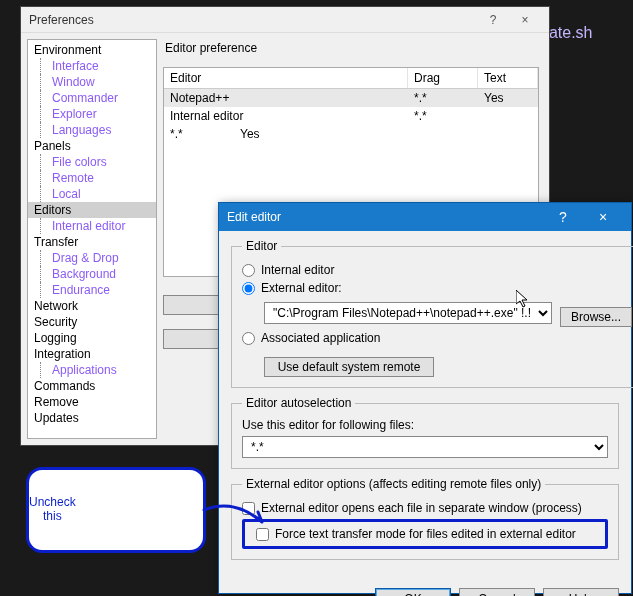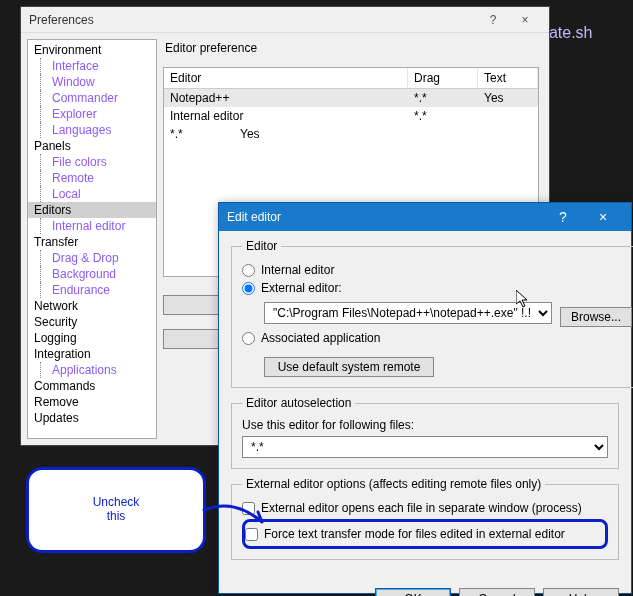--- a/index.html
+++ b/index.html
@@ -48,24 +48,24 @@
   .radio-row, .check-row { display: flex; align-items: center; gap: 6px; margin: 4px 0; }
   .radio-row input, .check-row input { margin: 0; }
   .path-row { display: flex; align-items: center; gap: 8px; margin: 4px 0 4px 22px; }
   .path-row select { flex: 1; height: 22px; border: 1px solid #888; background: #fff; padding: 0 4px; }
   .note { margin: 2px 0 4px 0; }
   .full-select { width: 100%; height: 22px; border: 1px solid #888; background: #fff; padding: 0 4px; }
   .dlg-buttons { display: flex; justify-content: flex-end; gap: 8px; padding: 4px 12px 8px 0; }
   .dlg-buttons .btn { min-width: 76px; padding: 3px 10px; }
   .dlg-buttons .primary { border: 1px solid #0b5ca8; box-shadow: inset 0 0 0 1px #5aa7e6; text-decoration: underline; }
 
-  .highlight-box { border: 3px solid #0a1fca; border-radius: 8px; padding: 1px 0; margin-top: 2px; }
+  .highlight-box { border: 3px solid #0a1fca; border-radius: 2px; padding: 1px 11px; margin-top: 2px; }
 
   
-  .callout { position: absolute; left: 26px; top: 467px; width: 180px; height: 86px; border: 3px solid #0a1fca; border-radius: 16px; background: #fff; display: flex; align-items: center; justify-content: center; color: #0a1fca; font-size: 26px; font-weight: 400; line-height: 1.15; text-align: center; }
+  .callout { position: absolute; left: 26px; top: 467px; width: 180px; height: 86px; border: 3px solid #0a1fca; border-radius: 16px; background: #fff; display: flex; align-items: center; justify-content: flex-start; color: #0a1fca; font-size: 26px; font-weight: 400; line-height: 1.15; text-align: center; }
   .callout-tail { position: absolute; left: 204px; top: 498px; width: 60px; height: 34px; }
   .callout-tail svg { overflow: visible; }
 
   .cursor { position: absolute; left: 516px; top: 290px; pointer-events: none; }
 </style>
 </head>
 <body>
 
 <div class="bg-tab">date.sh</div>
 

